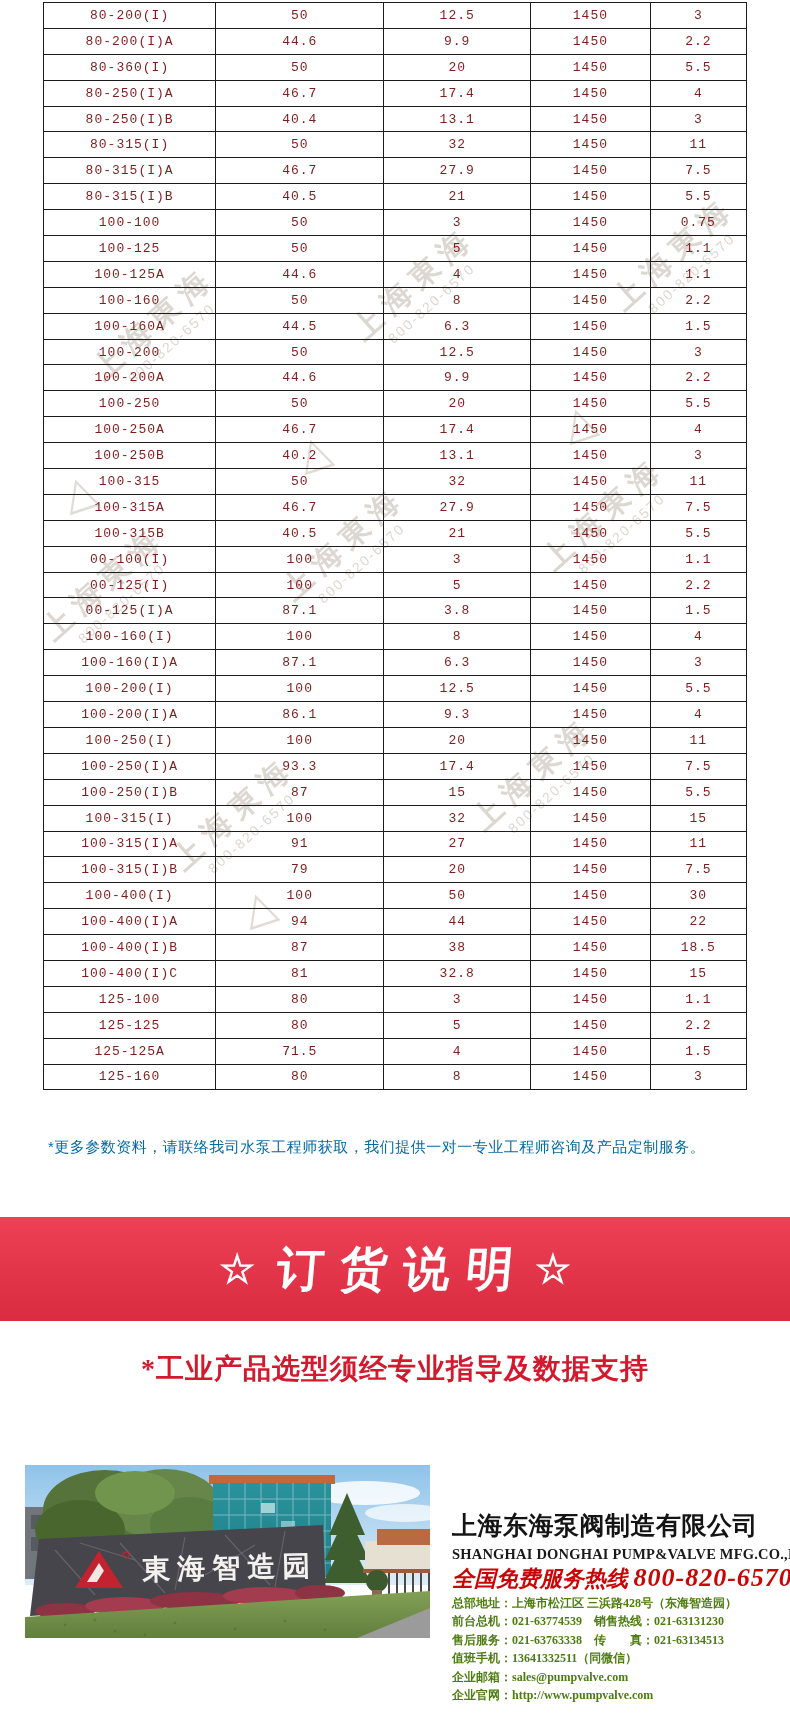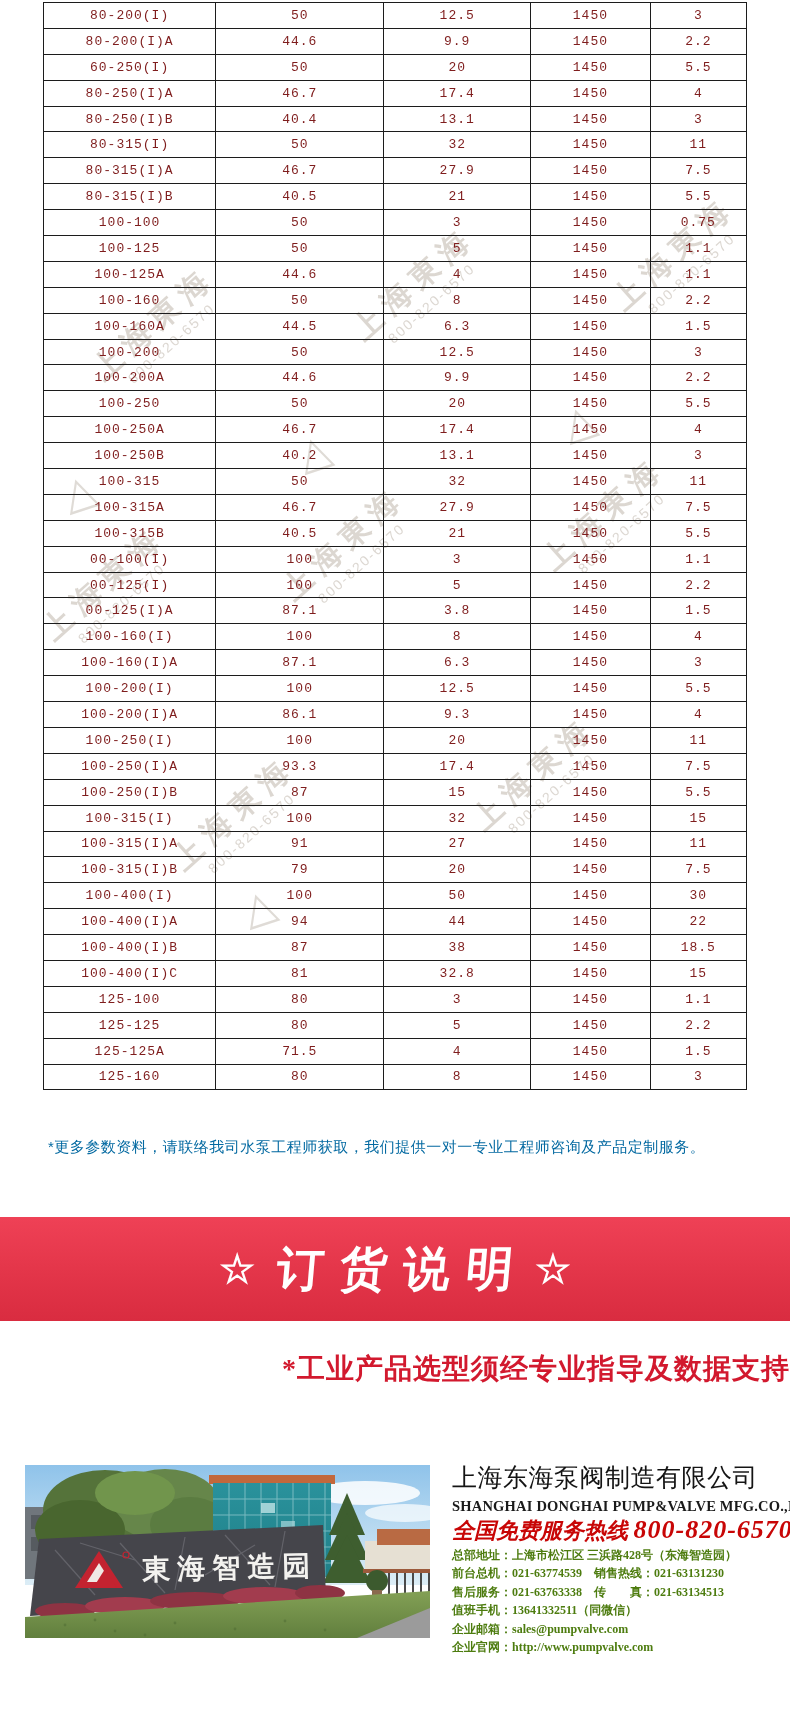--- a/index.html
+++ b/index.html
@@ -31,27 +31,27 @@
   .banner{position:absolute;left:0;top:1217px;width:790px;height:104px;
           background:linear-gradient(180deg,#ef4156 0%,#e5374b 45%,#d92c40 100%);
           display:flex;align-items:center;justify-content:center;color:#fff;}
   .banner .star{font-size:40px;line-height:1;font-weight:bold;margin:0 6px;}
   .banner .title{font-size:47px;font-weight:bold;letter-spacing:16px;margin-left:16px;
                  transform:skewX(-5deg);white-space:nowrap;}
 
   
   .notices{position:absolute;left:0;top:1348px;width:790px;text-align:center;
            font-family:"Liberation Serif",serif;font-weight:bold;color:#d2192e;}
-  .notices .line{font-size:28px;line-height:41px;letter-spacing:1px;white-space:nowrap;text-align:right;}
+  .notices .line{font-size:28px;line-height:41px;letter-spacing:1px;white-space:nowrap;}
   .notices .big-num{font-size:33px;letter-spacing:0;}
 
   
   .photo{position:absolute;left:25px;top:1465px;width:405px;height:173px;display:block;}
   .contact{position:absolute;left:452px;top:1461px;width:335px;}
-  .co-name{font-size:25px;font-weight:normal;color:#141414;letter-spacing:.5px;white-space:nowrap;}
+  .co-name{font-size:25px;font-weight:bold;color:#141414;letter-spacing:.5px;white-space:nowrap;margin-top:48px;}
   .co-en{font-family:"Liberation Serif",serif;font-weight:bold;font-size:14.5px;color:#1a1a1a;
          margin-top:4px;letter-spacing:.2px;white-space:nowrap;}
   .co-hot{font-family:"Liberation Serif",serif;font-weight:bold;color:#c80606;
           font-size:22px;white-space:nowrap;font-style:italic;}
   .co-hot .num{font-size:26px;letter-spacing:1px;}
   .co-details{font-family:"Liberation Serif",serif;font-weight:bold;
               font-size:12px;line-height:18.4px;color:#4d7c0f;}
   .co-details div{white-space:nowrap;}
 </style>
 </head>
@@ -115,21 +115,21 @@
             <td>3</td>
           </tr>
           <tr>
             <td>80-200(I)A</td>
             <td>44.6</td>
             <td>9.9</td>
             <td>1450</td>
             <td>2.2</td>
           </tr>
           <tr>
-            <td>60-250(I)</td>
+            <td>80-360(I)</td>
             <td>50</td>
             <td>20</td>
             <td>1450</td>
             <td>5.5</td>
           </tr>
           <tr>
             <td>80-250(I)A</td>
             <td>46.7</td>
             <td>17.4</td>
             <td>1450</td>

